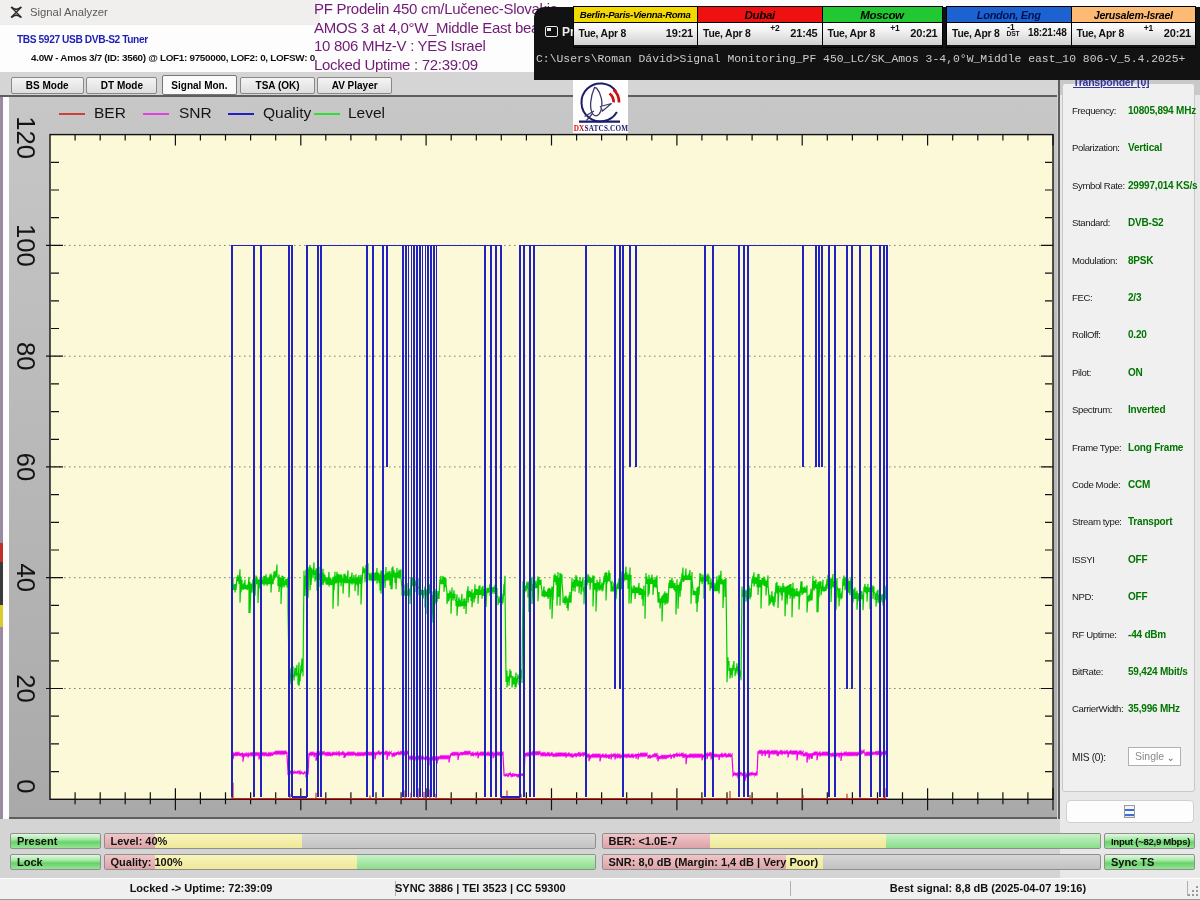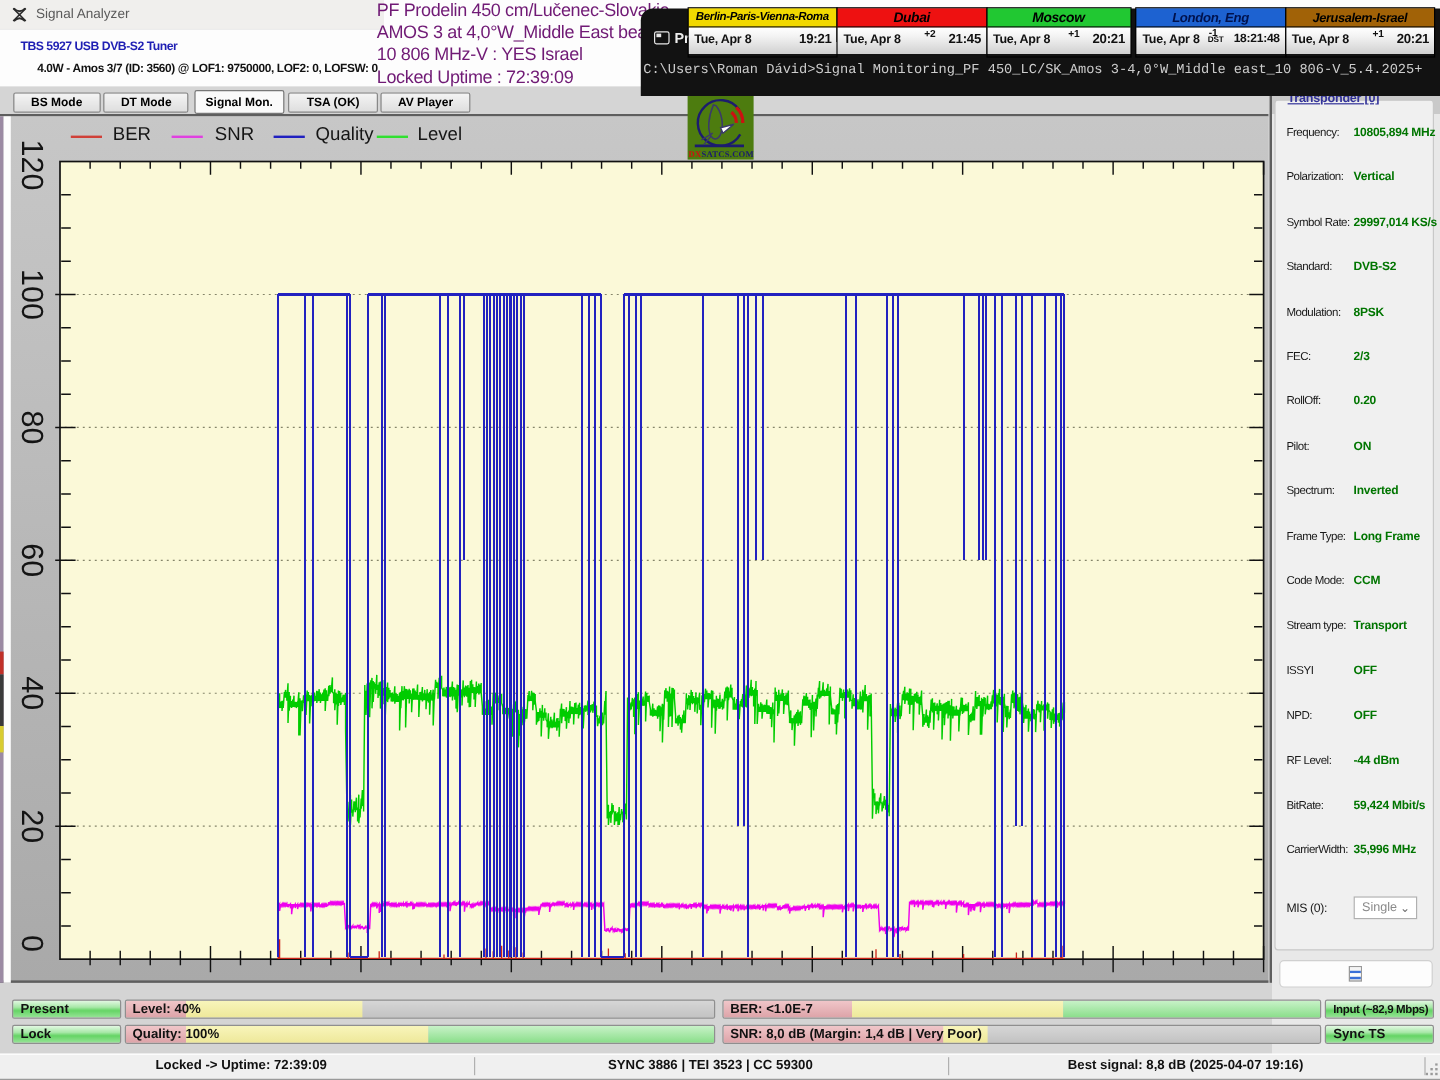--- a/index.html
+++ b/index.html
@@ -59,21 +59,21 @@
 <path d="M231,701.6L232,701.6L232,658.0L232,701.6L233,701.6L233,685.7L233,701.6L234,701.6L235,701.6L236,701.6L237,701.6L238,701.6L239,701.6L240,701.6L241,701.6L242,701.6L243,701.6L244,701.6L245,701.6L246,701.6L247,701.6L248,701.6L249,701.6L250,701.6L251,701.6L252,701.6L253,701.6L254,701.6L255,701.6L256,701.6L257,701.6L258,701.6L259,701.6L260,701.6L261,701.6L262,701.6L263,701.6L264,701.6L265,701.6L266,701.6L267,701.6L268,701.6L269,701.6L270,701.6L271,701.6L272,701.6L273,701.6L274,701.6L275,701.6L276,701.6L277,701.6L278,701.6L279,701.6L280,701.6L281,701.6L282,701.6L283,701.6L284,701.6L285,701.6L286,701.6L287,701.6L288,701.6L289,701.6L290,701.6L290,696.8L290,701.6L291,701.6L292,701.6L293,701.6L294,701.6L295,701.6L296,701.6L297,701.6L298,701.6L299,701.6L300,701.6L301,701.6L302,701.6L303,701.6L304,701.6L305,701.6L306,701.6L307,701.6L308,701.6L309,701.6L310,701.6L311,701.6L312,701.6L313,701.6L314,701.6L315,701.6L316,701.6L316,695.7L316,701.6L317,701.6L318,701.6L319,701.6L320,701.6L321,701.6L322,701.6L323,701.6L324,701.6L325,701.6L326,701.6L327,701.6L328,701.6L329,701.6L330,701.6L331,701.6L332,701.6L333,701.6L334,701.6L335,701.6L336,701.6L337,701.6L338,701.6L339,701.6L340,701.6L341,701.6L342,701.6L343,701.6L344,701.6L345,701.6L346,701.6L347,701.6L348,701.6L349,701.6L350,701.6L351,701.6L352,701.6L353,701.6L354,701.6L355,701.6L356,701.6L357,701.6L358,701.6L359,701.6L360,701.6L361,701.6L362,701.6L363,701.6L364,701.6L365,701.6L366,701.6L367,701.6L368,701.6L369,701.6L370,701.6L370,698.4L370,701.6L371,701.6L372,701.6L373,701.6L374,701.6L375,701.6L376,701.6L377,701.6L378,701.6L379,701.6L380,701.6L381,701.6L382,701.6L383,701.6L384,701.6L385,701.6L386,701.6L387,701.6L388,701.6L389,701.6L390,701.6L391,701.6L392,701.6L393,701.6L394,701.6L395,701.6L396,701.6L397,701.6L398,701.6L399,701.6L400,701.6L401,701.6L402,701.6L403,701.6L404,701.6L405,701.6L405,693.4L405,701.6L406,701.6L407,701.6L408,701.6L409,701.6L410,701.6L411,701.6L411,695.7L411,701.6L412,701.6L413,701.6L414,701.6L415,701.6L416,701.6L417,701.6L418,701.6L418,691.2L418,701.6L419,701.6L420,701.6L421,701.6L422,701.6L423,701.6L424,701.6L424,695.1L424,701.6L425,701.6L426,701.6L427,701.6L428,701.6L429,701.6L430,701.6L430,692.3L430,701.6L431,701.6L432,701.6L433,701.6L434,701.6L435,701.6L436,701.6L436,696.8L436,701.6L437,701.6L438,701.6L439,701.6L440,701.6L441,701.6L442,701.6L443,701.6L444,701.6L445,701.6L446,701.6L447,701.6L448,701.6L449,701.6L450,701.6L451,701.6L452,701.6L453,701.6L454,701.6L455,701.6L456,701.6L457,701.6L458,701.6L459,701.6L460,701.6L461,701.6L462,701.6L463,701.6L464,701.6L465,701.6L466,701.6L467,701.6L468,701.6L469,701.6L470,701.6L471,701.6L472,701.6L473,701.6L474,701.6L475,701.6L476,701.6L477,701.6L478,701.6L479,701.6L480,701.6L481,701.6L482,701.6L483,701.6L484,701.6L485,701.6L486,701.6L487,701.6L488,701.6L489,701.6L490,701.6L491,701.6L492,701.6L493,701.6L494,701.6L495,701.6L496,701.6L497,701.6L498,701.6L499,701.6L500,701.6L501,701.6L502,701.6L503,701.6L504,701.6L505,701.6L506,701.6L507,701.6L507,693.4L507,701.6L508,701.6L509,701.6L510,701.6L511,701.6L512,701.6L513,701.6L514,701.6L515,701.6L516,701.6L517,701.6L518,701.6L519,701.6L520,701.6L521,701.6L521,697.3L521,701.6L522,701.6L523,701.6L524,701.6L525,701.6L526,701.6L527,701.6L528,701.6L529,701.6L530,701.6L531,701.6L532,701.6L533,701.6L534,701.6L535,701.6L536,701.6L537,701.6L538,701.6L539,701.6L540,701.6L541,701.6L542,701.6L543,701.6L544,701.6L545,701.6L546,701.6L547,701.6L548,701.6L549,701.6L550,701.6L551,701.6L552,701.6L553,701.6L554,701.6L555,701.6L556,701.6L557,701.6L558,701.6L559,701.6L560,701.6L561,701.6L562,701.6L563,701.6L564,701.6L565,701.6L566,701.6L567,701.6L568,701.6L569,701.6L570,701.6L571,701.6L572,701.6L573,701.6L574,701.6L575,701.6L576,701.6L577,701.6L578,701.6L579,701.6L580,701.6L581,701.6L582,701.6L583,701.6L584,701.6L585,701.6L586,701.6L587,701.6L588,701.6L589,701.6L590,701.6L591,701.6L592,701.6L593,701.6L594,701.6L595,701.6L596,701.6L597,701.6L598,701.6L599,701.6L600,701.6L601,701.6L602,701.6L603,701.6L604,701.6L605,701.6L606,701.6L607,701.6L608,701.6L609,701.6L610,701.6L611,701.6L612,701.6L613,701.6L614,701.6L615,701.6L616,701.6L617,701.6L618,701.6L619,701.6L620,701.6L621,701.6L622,701.6L623,701.6L624,701.6L625,701.6L626,701.6L627,701.6L628,701.6L629,701.6L630,701.6L631,701.6L632,701.6L633,701.6L634,701.6L635,701.6L636,701.6L637,701.6L638,701.6L639,701.6L640,701.6L641,701.6L642,701.6L643,701.6L644,701.6L645,701.6L646,701.6L647,701.6L648,701.6L649,701.6L650,701.6L651,701.6L652,701.6L653,701.6L654,701.6L655,701.6L656,701.6L657,701.6L658,701.6L659,701.6L660,701.6L661,701.6L662,701.6L663,701.6L664,701.6L665,701.6L666,701.6L667,701.6L668,701.6L669,701.6L670,701.6L671,701.6L672,701.6L673,701.6L674,701.6L675,701.6L676,701.6L677,701.6L678,701.6L679,701.6L680,701.6L681,701.6L682,701.6L683,701.6L684,701.6L685,701.6L686,701.6L687,701.6L688,701.6L689,701.6L690,701.6L691,701.6L692,701.6L693,701.6L694,701.6L695,701.6L696,701.6L697,701.6L698,701.6L699,701.6L700,701.6L701,701.6L702,701.6L703,701.6L704,701.6L705,701.6L706,701.6L707,701.6L708,701.6L709,701.6L710,701.6L711,701.6L712,701.6L713,701.6L714,701.6L715,701.6L716,701.6L717,701.6L718,701.6L719,701.6L720,701.6L721,701.6L722,701.6L723,701.6L724,701.6L725,701.6L726,701.6L727,701.6L728,701.6L729,701.6L730,701.6L730,694.0L730,701.6L731,701.6L732,701.6L733,701.6L734,701.6L735,701.6L736,701.6L737,701.6L738,701.6L739,701.6L740,701.6L741,701.6L742,701.6L743,701.6L744,701.6L745,701.6L746,701.6L747,701.6L748,701.6L749,701.6L750,701.6L750,697.9L750,701.6L751,701.6L752,701.6L753,701.6L754,701.6L755,701.6L756,701.6L757,701.6L758,701.6L759,701.6L760,701.6L761,701.6L762,701.6L763,701.6L764,701.6L765,701.6L766,701.6L767,701.6L768,701.6L769,701.6L770,701.6L771,701.6L772,701.6L773,701.6L774,701.6L775,701.6L776,701.6L777,701.6L778,701.6L779,701.6L780,701.6L781,701.6L782,701.6L783,701.6L784,701.6L785,701.6L786,701.6L787,701.6L788,701.6L789,701.6L790,701.6L791,701.6L792,701.6L793,701.6L794,701.6L795,701.6L796,701.6L797,701.6L798,701.6L799,701.6L800,701.6L801,701.6L802,701.6L803,701.6L803,697.9L803,701.6L804,701.6L805,701.6L806,701.6L807,701.6L808,701.6L809,701.6L810,701.6L811,701.6L812,701.6L813,701.6L814,701.6L815,701.6L816,701.6L817,701.6L818,701.6L819,701.6L820,701.6L821,701.6L822,701.6L823,701.6L824,701.6L825,701.6L826,701.6L827,701.6L828,701.6L829,701.6L830,701.6L831,701.6L832,701.6L833,701.6L834,701.6L835,701.6L836,701.6L837,701.6L838,701.6L839,701.6L840,701.6L841,701.6L842,701.6L843,701.6L844,701.6L845,701.6L846,701.6L847,701.6L847,696.8L847,701.6L848,701.6L849,701.6L850,701.6L851,701.6L852,701.6L853,701.6L854,701.6L855,701.6L856,701.6L857,701.6L858,701.6L859,701.6L860,701.6L860,695.7L860,701.6L861,701.6L862,701.6L863,701.6L864,701.6L865,701.6L866,701.6L867,701.6L868,701.6L869,701.6L870,701.6L871,701.6L872,701.6L873,701.6L874,701.6L875,701.6L876,701.6L877,701.6L878,701.6L879,701.6L880,701.6L881,701.6L882,701.6L883,701.6L884,701.6L884,671.8L884,701.6L885,701.6L885,691.2L885,701.6L886,701.6L887,701.6" stroke="#cc2418" stroke-width="1.1" fill="none"></path>
 <path d="M232,656.3L232,657.8L233,656.3L233,662.1L234,656.3L234,657.8L235,656.3L235,657.8L236,656.3L236,657.8L237,656.3L237,657.8L238,656.3L238,657.8L239,656.3L239,658.6L240,656.3L240,659.1L241,656.3L241,657.5L242,656.3L242,659.9L243,656.3L243,664.8L244,656.3L244,660.0L245,656.4L245,657.9L246,656.4L246,659.7L247,656.4L247,657.9L248,656.4L248,660.6L249,656.4L249,657.9L250,656.4L250,657.7L251,656.4L251,657.9L252,656.4L252,657.9L253,656.4L253,657.9L254,656.4L254,657.9L255,656.4L255,657.9L256,656.4L256,657.9L257,656.4L257,657.6L258,656.4L258,657.9L259,656.4L259,662.5L260,656.4L260,657.9L261,656.4L261,657.9L262,656.4L262,657.9L263,656.4L263,657.6L264,656.4L264,657.9L265,656.4L265,657.9L266,656.4L266,658.8L267,656.6L267,658.1L268,656.6L268,658.1L269,656.6L269,658.1L270,656.6L270,658.1L271,656.6L271,658.1L272,656.6L272,658.7L273,656.6L273,658.1L274,654.9L274,656.4L275,654.9L275,656.2L276,654.9L276,656.4L277,654.9L277,656.4L278,654.9L278,656.4L279,654.9L279,656.2L280,654.9L280,656.4L281,654.9L281,656.4L282,654.9L282,656.4L283,654.9L283,656.4L284,654.9L284,656.4L285,654.9L285,656.4L286,654.9L286,656.4L287,656.0L287,657.5L288,674.6L288,676.3L289,674.7L289,677.8L290,673.9L290,675.4L291,674.1L291,677.4L292,675.4L292,676.8L293,674.6L293,676.1L294,674.5L294,676.0L295,675.4L295,676.6L296,674.3L296,675.8L297,675.2L297,676.7L298,673.7L298,674.9L299,674.3L299,675.8L300,674.4L300,677.4L301,675.0L301,676.5L302,674.6L302,676.1L303,676.2L303,677.6L304,675.4L304,676.9L305,674.2L305,675.7L306,676.3L306,680.4L307,673.8L307,675.0L308,675.9L308,677.4L309,656.1L309,657.6L310,656.1L310,657.5L311,656.1L311,657.6L312,656.1L312,657.6L313,656.1L313,657.3L314,656.1L314,660.0L315,656.1L315,657.6L316,656.1L316,663.8L317,656.1L317,662.9L318,655.4L318,656.7L319,655.4L319,658.3L320,655.4L320,656.9L321,655.4L321,656.6L322,655.4L322,656.9L323,655.4L323,656.9L324,655.4L324,656.9L325,656.2L325,657.4L326,656.2L326,657.7L327,656.2L327,657.7L328,656.2L328,657.7L329,656.2L329,657.7L330,656.2L330,659.1L331,656.2L331,657.7L332,656.2L332,657.7L333,656.2L333,657.7L334,656.2L334,657.7L335,655.5L335,657.0L336,655.5L336,658.3L337,655.5L337,657.0L338,655.5L338,657.0L339,655.5L339,659.3L340,655.5L340,657.6L341,655.5L341,657.0L342,655.5L342,657.0L343,655.5L343,657.0L344,656.0L344,660.9L345,656.0L345,660.3L346,656.0L346,657.5L347,656.0L347,657.5L348,656.0L348,657.5L349,656.0L349,657.5L350,656.0L350,657.5L351,656.0L351,657.5L352,656.0L352,657.5L353,656.0L353,657.5L354,656.0L354,657.5L355,656.4L355,658.3L356,656.4L356,657.8L357,656.4L357,657.8L358,656.4L358,657.8L359,656.4L359,657.8L360,656.4L360,657.8L361,656.4L361,657.8L362,656.4L362,657.6L363,656.4L363,657.8L364,656.4L364,657.8L365,656.0L365,657.4L366,656.0L366,657.4L367,656.0L367,657.4L368,656.0L368,657.4L369,656.0L369,657.4L370,656.0L370,657.4L371,656.0L371,657.4L372,656.0L372,659.1L373,656.0L373,657.4L374,656.0L374,657.4L375,656.0L375,662.3L376,656.0L376,657.4L377,654.9L377,656.4L378,654.9L378,656.4L379,654.9L379,657.6L380,654.9L380,658.0L381,654.9L381,656.4L382,654.9L382,656.1L383,655.2L383,657.3L384,655.2L384,656.7L385,655.2L385,656.7L386,655.2L386,656.7L387,655.2L387,662.8L388,655.2L388,656.7L389,655.2L389,659.1L390,655.2L390,656.7L391,655.2L391,656.6L392,656.8L392,658.3L393,656.8L393,658.6L394,656.8L394,658.3L395,656.8L395,658.3L396,656.8L396,658.3L397,655.2L397,656.7L398,655.2L398,657.4L399,655.2L399,656.7L400,655.2L400,656.7L401,655.2L401,656.7L402,655.2L402,656.4L403,655.2L403,656.7L404,655.2L404,657.6L405,655.2L405,659.1L406,655.2L406,656.9L407,655.2L407,656.7L408,655.2L408,656.4L409,659.9L409,661.1L410,659.9L410,661.4L411,659.9L411,661.4L412,659.9L412,661.7L413,659.9L413,661.4L414,659.9L414,663.0L415,659.9L415,661.4L416,659.9L416,661.7L417,659.9L417,661.4L418,659.9L418,661.4L419,659.9L419,661.4L420,659.9L420,661.4L421,659.9L421,661.4L422,660.3L422,661.8L423,660.3L423,662.2L424,660.3L424,662.3L425,660.3L425,661.6L426,660.3L426,661.8L427,660.3L427,661.8L428,660.3L428,666.5L429,660.7L429,662.2L430,660.7L430,668.2L431,660.7L431,662.2L432,660.7L432,662.2L433,660.7L433,662.2L434,660.7L434,662.1L435,660.7L435,662.2L436,660.7L436,662.2L437,660.7L437,666.7L438,659.5L438,663.4L439,659.5L439,661.0L440,659.5L440,661.0L441,659.5L441,661.0L442,659.5L442,661.0L443,659.5L443,661.0L444,659.5L444,661.0L445,659.5L445,661.0L446,659.5L446,661.0L447,659.5L447,661.0L448,659.5L448,661.0L449,659.5L449,665.5L450,659.5L450,661.0L451,656.2L451,657.4L452,656.2L452,657.6L453,656.2L453,657.6L454,656.2L454,657.6L455,656.2L455,657.6L456,656.2L456,657.4L457,656.2L457,657.6L458,656.2L458,662.9L459,656.2L459,657.6L460,656.2L460,657.6L461,656.2L461,657.6L462,655.2L462,658.2L463,655.2L463,656.7L464,655.2L464,656.7L465,655.2L465,656.7L466,655.2L466,656.7L467,655.2L467,656.7L468,655.2L468,656.7L469,655.2L469,656.7L470,655.2L470,656.7L471,656.3L471,657.8L472,656.3L472,657.8L473,656.3L473,659.0L474,656.3L474,657.8L475,656.3L475,657.8L476,655.9L476,657.7L477,655.9L477,657.4L478,655.9L478,661.3L479,655.9L479,657.4L480,655.9L480,657.4L481,655.9L481,657.4L482,655.9L482,657.4L483,655.9L483,657.4L484,655.9L484,657.4L485,656.0L485,660.3L486,656.0L486,657.5L487,656.0L487,657.5L488,656.0L488,657.5L489,656.0L489,659.0L490,656.0L490,657.5L491,656.0L491,657.5L492,656.1L492,657.6L493,656.1L493,661.3L494,656.1L494,657.6L495,656.1L495,660.2L496,656.1L496,657.6L497,656.1L497,657.6L498,656.1L498,657.3L499,656.1L499,657.6L500,656.1L500,657.6L501,656.1L501,657.6L502,656.1L502,657.6L503,656.1L503,657.6L504,676.6L504,678.1L505,678.0L505,679.5L506,676.6L506,678.1L507,677.2L507,678.6L508,678.5L508,680.0L509,676.2L509,677.7L510,676.1L510,677.6L511,677.3L511,678.8L512,677.5L512,679.0L513,677.4L513,678.9L514,678.1L514,679.6L515,676.4L515,677.8L516,677.7L516,679.2L517,677.3L517,678.8L518,677.9L518,679.4L519,677.8L519,679.3L520,678.3L520,679.8L521,676.2L521,677.7L522,677.4L522,678.9L523,676.5L523,678.0L524,677.3L524,679.1L525,656.0L525,657.5L526,656.6L526,658.1L527,656.6L527,658.1L528,656.6L528,658.1L529,656.6L529,658.1L530,656.6L530,658.1L531,655.4L531,656.9L532,655.4L532,656.9L533,655.4L533,657.2L534,655.4L534,656.7L535,655.4L535,656.7L536,655.4L536,656.9L537,655.4L537,656.9L538,655.4L538,656.9L539,655.4L539,656.9L540,655.4L540,656.9L541,656.4L541,657.9L542,656.4L542,657.9L543,656.4L543,657.9L544,656.4L544,657.9L545,656.4L545,659.3L546,656.4L546,657.9L547,656.4L547,657.9L548,656.4L548,657.9L549,656.4L549,659.3L550,656.4L550,657.9L551,656.4L551,657.9L552,656.4L552,657.9L553,657.0L553,659.7L554,657.0L554,658.5L555,657.0L555,658.5L556,657.0L556,658.5L557,657.0L557,658.5L558,656.8L558,658.3L559,656.8L559,658.3L560,656.8L560,658.3L561,656.8L561,658.3L562,656.8L562,658.0L563,656.8L563,658.3L564,656.8L564,658.3L565,656.8L565,658.3L566,656.8L566,660.7L567,656.8L567,658.3L568,656.8L568,658.3L569,656.8L569,658.3L570,657.4L570,658.6L571,657.4L571,658.9L572,657.4L572,660.6L573,657.4L573,658.9L574,657.4L574,658.9L575,657.4L575,658.9L576,656.4L576,660.3L577,656.4L577,657.9L578,656.4L578,657.9L579,656.4L579,657.9L580,656.4L580,659.9L581,656.4L581,657.9L582,656.4L582,657.6L583,656.4L583,657.9L584,656.4L584,658.2L585,656.4L585,657.6L586,657.9L586,659.4L587,657.9L587,659.4L588,657.9L588,659.4L589,657.9L589,664.2L590,657.9L590,662.1L591,657.9L591,659.4L592,657.9L592,659.4L593,657.9L593,659.4L594,657.9L594,659.4L595,657.9L595,659.4L596,657.9L596,659.4L597,657.9L597,659.4L598,657.9L598,659.4L599,657.9L599,659.4L600,657.9L600,664.3L601,657.9L601,659.4L602,657.9L602,659.4L603,657.9L603,660.3L604,657.9L604,659.4L605,657.9L605,659.4L606,657.9L606,661.3L607,657.9L607,660.1L608,657.6L608,661.1L609,657.6L609,661.9L610,657.6L610,659.1L611,657.6L611,662.5L612,657.6L612,658.8L613,657.6L613,658.8L614,657.6L614,659.1L615,657.6L615,662.4L616,657.6L616,659.1L617,657.6L617,659.9L618,658.2L618,659.9L619,658.2L619,659.6L620,658.2L620,661.5L621,658.2L621,659.6L622,658.2L622,659.6L623,658.2L623,659.6L624,658.2L624,659.6L625,658.2L625,659.4L626,658.2L626,659.6L627,658.2L627,659.6L628,657.9L628,659.4L629,657.9L629,660.5L630,657.9L630,659.4L631,657.9L631,659.4L632,657.9L632,659.4L633,657.9L633,661.2L634,657.9L634,659.4L635,657.9L635,659.4L636,657.1L636,661.7L637,657.1L637,658.6L638,657.1L638,662.4L639,657.1L639,658.6L640,657.1L640,658.6L641,657.1L641,658.6L642,657.1L642,658.6L643,657.1L643,658.6L644,657.1L644,658.6L645,657.1L645,658.6L646,657.1L646,658.6L647,657.1L647,658.6L648,658.8L648,660.2L649,658.8L649,660.2L650,658.8L650,661.4L651,658.8L651,660.2L652,658.8L652,660.2L653,657.4L653,658.9L654,657.4L654,658.9L655,657.4L655,658.9L656,657.4L656,658.9L657,657.4L657,660.9L658,659.2L658,664.3L659,659.2L659,661.9L660,659.2L660,660.7L661,659.2L661,660.7L662,659.2L662,660.7L663,659.2L663,660.9L664,659.2L664,660.7L665,659.2L665,660.7L666,659.2L666,660.7L667,659.2L667,660.7L668,659.2L668,660.5L669,657.9L669,659.4L670,657.9L670,660.1L671,657.9L671,662.0L672,657.9L672,659.4L673,657.9L673,659.4L674,657.0L674,661.4L675,657.0L675,658.4L676,657.0L676,658.5L677,657.0L677,659.8L678,657.0L678,658.5L679,657.0L679,659.2L680,657.0L680,658.5L681,657.0L681,658.2L682,657.0L682,658.5L683,657.0L683,659.6L684,658.0L684,659.5L685,658.0L685,659.5L686,658.0L686,667.3L687,658.0L687,660.8L688,658.0L688,659.5L689,658.0L689,659.5L690,658.0L690,659.5L691,658.0L691,659.5L692,658.0L692,659.5L693,658.0L693,659.5L694,658.0L694,659.7L695,658.0L695,659.5L696,658.0L696,659.5L697,658.0L697,659.5L698,658.0L698,659.5L699,658.0L699,659.5L700,658.0L700,659.5L701,658.0L701,659.5L702,658.0L702,663.3L703,658.0L703,659.5L704,658.0L704,659.5L705,658.0L705,662.3L706,656.6L706,658.1L707,656.6L707,662.2L708,656.6L708,658.1L709,656.6L709,658.1L710,656.6L710,658.1L711,656.6L711,662.5L712,656.6L712,658.1L713,657.9L713,659.1L714,657.9L714,659.1L715,657.9L715,659.1L716,657.9L716,659.1L717,657.9L717,660.2L718,657.9L718,659.4L719,657.3L719,662.9L720,657.3L720,658.8L721,657.3L721,658.8L722,657.3L722,660.7L723,657.3L723,658.8L724,657.3L724,658.8L725,657.3L725,658.5L726,657.5L726,660.6L727,657.5L727,659.0L728,657.5L728,659.0L729,657.5L729,659.0L730,657.5L730,660.1L731,657.5L731,659.0L732,657.5L732,659.0L733,676.7L733,678.2L734,676.4L734,677.8L735,676.6L735,678.1L736,676.1L736,677.6L737,676.5L737,678.0L738,676.4L738,681.4L739,677.3L739,682.3L740,676.8L740,678.3L741,674.8L741,676.3L742,676.7L742,678.2L743,677.0L743,678.5L744,675.9L744,677.4L745,675.0L745,683.9L746,677.4L746,678.9L747,676.3L747,680.8L748,676.7L748,679.0L749,677.6L749,679.1L750,675.5L750,677.0L751,676.2L751,677.7L752,676.1L752,677.6L753,676.8L753,678.3L754,675.8L754,677.3L755,676.6L755,678.1L756,676.3L756,677.8L757,677.1L757,678.6L758,654.3L758,655.8L759,654.3L759,655.6L760,654.3L760,655.8L761,654.3L761,655.8L762,654.3L762,658.9L763,654.3L763,655.8L764,654.3L764,655.8L765,654.3L765,659.1L766,654.3L766,655.8L767,654.3L767,655.8L768,654.3L768,655.8L769,654.3L769,661.1L770,654.3L770,655.8L771,654.5L771,656.0L772,654.5L772,656.0L773,654.5L773,656.0L774,654.5L774,656.2L775,654.5L775,656.0L776,654.5L776,656.0L777,654.5L777,658.7L778,654.5L778,659.2L779,654.4L779,656.0L780,654.4L780,655.9L781,654.4L781,655.9L782,654.4L782,658.0L783,654.4L783,655.9L784,654.4L784,656.8L785,654.4L785,655.9L786,654.4L786,655.9L787,654.4L787,656.8L788,654.4L788,660.5L789,654.4L789,655.9L790,654.4L790,655.9L791,654.4L791,655.9L792,654.8L792,656.3L793,654.8L793,656.4L794,654.8L794,656.3L795,654.8L795,656.3L796,654.8L796,656.3L797,654.8L797,663.5L798,654.8L798,656.3L799,654.8L799,656.3L800,654.8L800,656.3L801,654.8L801,658.5L802,654.8L802,656.3L803,654.8L803,659.0L804,656.4L804,657.9L805,656.4L805,657.9L806,656.4L806,657.9L807,656.4L807,665.6L808,656.4L808,659.2L809,656.4L809,662.6L810,656.4L810,659.8L811,656.4L811,661.5L812,656.4L812,661.9L813,655.8L813,657.3L814,655.8L814,657.3L815,655.8L815,657.3L816,655.8L816,657.1L817,655.8L817,663.2L818,655.8L818,657.3L819,655.8L819,657.3L820,655.9L820,659.6L821,655.9L821,657.4L822,655.9L822,657.4L823,655.9L823,657.4L824,655.9L824,657.4L825,655.9L825,657.4L826,655.9L826,657.4L827,655.9L827,657.4L828,655.9L828,657.6L829,655.9L829,659.3L830,655.9L830,657.4L831,657.1L831,658.6L832,657.1L832,658.6L833,657.1L833,658.3L834,657.1L834,658.6L835,657.1L835,658.6L836,657.1L836,658.4L837,657.1L837,658.6L838,657.1L838,658.6L839,656.0L839,660.5L840,656.0L840,657.5L841,656.0L841,663.9L842,656.0L842,658.2L843,656.0L843,657.5L844,656.0L844,657.5L845,656.0L845,657.7L846,656.0L846,657.5L847,656.3L847,657.8L848,656.3L848,657.9L849,656.3L849,657.8L850,656.3L850,657.8L851,656.3L851,657.8L852,656.3L852,657.8L853,656.3L853,657.8L854,656.3L854,657.8L855,656.3L855,657.6L856,656.3L856,657.8L857,656.3L857,657.8L858,656.3L858,657.8L859,656.3L859,657.8L860,654.1L860,655.6L861,654.1L861,657.6L862,654.1L862,655.6L863,654.1L863,655.6L864,654.1L864,655.6L865,656.1L865,657.6L866,656.1L866,657.6L867,656.1L867,657.6L868,656.1L868,657.6L869,656.1L869,657.6L870,656.1L870,657.6L871,656.1L871,657.6L872,656.1L872,657.6L873,656.1L873,657.6L874,655.3L874,656.5L875,655.3L875,656.6L876,655.3L876,656.8L877,655.3L877,656.8L878,655.3L878,656.8L879,655.1L879,656.6L880,655.1L880,656.4L881,655.1L881,659.4L882,655.1L882,656.3L883,655.1L883,656.6L884,655.1L884,656.6L885,655.1L885,656.6L886,655.1L886,656.6L887,655.1L887,656.6" stroke="#ee00ee" stroke-width="1.2" fill="none"></path>
 <path d="M232,487.1L232,493.0L233,480.7L233,493.0L234,487.5L234,493.0L235,487.1L235,495.5L236,486.9L236,493.0L237,479.8L237,484.3L238,477.9L238,484.3L239,479.7L239,487.0L240,472.4L240,505.5L241,479.6L241,495.3L242,482.7L242,492.2L243,487.2L243,492.9L244,485.9L244,492.2L245,482.7L245,492.2L246,487.8L246,492.2L247,488.0L247,493.1L248,487.4L248,492.2L249,479.9L249,516.0L250,484.9L250,516.0L251,486.8L251,492.2L252,486.6L252,495.7L253,482.4L253,488.7L254,482.5L254,487.2L255,481.8L255,498.8L256,478.4L256,487.2L257,479.7L257,487.2L258,482.2L258,505.9L259,482.8L259,487.4L260,481.9L260,491.6L261,481.1L261,489.2L262,480.1L262,487.2L263,483.0L263,487.1L264,478.7L264,488.8L265,479.1L265,487.4L266,477.3L266,487.1L267,480.0L267,488.8L268,481.5L268,487.1L269,480.2L269,487.1L270,477.6L270,487.1L271,476.5L271,495.5L272,478.2L272,487.1L273,481.7L273,487.1L274,474.5L274,483.2L275,473.8L275,480.8L276,475.4L276,479.8L277,467.5L277,479.7L278,481.0L278,489.0L279,477.4L279,494.9L280,480.3L280,490.0L281,481.3L281,507.0L282,478.4L282,491.3L283,478.9L283,488.8L284,480.3L284,490.5L285,484.2L285,488.1L286,481.9L286,488.1L287,482.0L287,490.5L288,480.4L288,511.9L289,569.8L289,590.4L290,577.5L290,587.5L291,571.2L291,576.8L292,565.5L292,590.4L293,569.3L293,580.0L294,577.7L294,583.5L295,570.7L295,578.1L296,571.0L296,579.8L297,567.7L297,578.0L298,576.0L298,587.6L299,565.2L299,589.0L300,577.1L300,584.3L301,568.4L301,577.0L302,561.4L302,573.2L303,574.9L303,579.2L304,473.8L304,483.2L305,478.7L305,498.9L306,472.6L306,480.6L307,469.4L307,476.8L308,471.8L308,500.7L309,469.9L309,476.8L310,467.9L310,493.3L311,470.4L311,488.0L312,471.6L312,476.8L313,472.9L313,481.2L314,465.4L314,477.9L315,473.6L315,484.6L316,471.5L316,482.8L317,471.0L317,493.5L318,473.6L318,477.9L319,469.7L319,482.8L320,476.3L320,489.9L321,476.4L321,501.5L322,475.5L322,487.2L323,471.8L323,488.1L324,476.2L324,485.6L325,478.0L325,484.1L326,480.5L326,487.5L327,480.0L327,487.8L328,481.2L328,487.5L329,474.9L329,489.4L330,480.8L330,487.9L331,481.3L331,487.9L332,483.0L332,487.9L333,480.1L333,511.7L334,479.4L334,493.2L335,474.8L335,486.5L336,478.8L336,486.6L337,474.8L337,485.7L338,477.0L338,509.2L339,477.2L339,485.4L340,478.3L340,485.4L341,477.0L341,489.3L342,478.2L342,485.4L343,480.9L343,496.6L344,476.8L344,486.3L345,476.7L345,486.1L346,478.4L346,486.1L347,479.6L347,486.1L348,473.4L348,486.1L349,481.9L349,500.5L350,479.7L350,486.1L351,479.5L351,486.5L352,475.6L352,487.6L353,480.7L353,486.5L354,477.9L354,486.5L355,481.2L355,494.1L356,477.3L356,487.0L357,480.7L357,488.5L358,479.6L358,498.6L359,478.1L359,485.9L360,481.5L360,486.9L361,477.7L361,507.6L362,480.6L362,485.9L363,469.4L363,476.2L364,471.1L364,476.2L365,471.9L365,485.2L366,467.8L366,476.2L367,469.5L367,476.2L368,466.2L368,476.2L369,477.8L369,483.3L370,475.9L370,483.3L371,477.6L371,483.3L372,475.4L372,484.3L373,477.3L373,483.3L374,475.7L374,483.3L375,475.8L375,483.9L376,475.3L376,483.3L377,471.0L377,486.8L378,475.4L378,483.3L379,476.1L379,486.1L380,477.7L380,493.5L381,473.5L381,496.6L382,473.8L382,482.8L383,474.4L383,495.4L384,477.5L384,484.2L385,477.5L385,490.9L386,470.0L386,482.8L387,476.0L387,484.0L388,474.3L388,482.8L389,474.8L389,483.6L390,473.9L390,488.6L391,476.2L391,492.3L392,470.6L392,492.1L393,469.4L393,480.4L394,473.2L394,480.4L395,475.6L395,485.9L396,475.7L396,492.2L397,471.0L397,481.3L398,474.7L398,480.4L399,472.6L399,481.8L400,473.6L400,480.4L401,472.2L401,480.4L402,491.8L402,498.7L403,493.4L403,498.7L404,487.4L404,498.7L405,493.5L405,498.7L406,494.4L406,498.7L407,486.1L407,498.7L408,493.4L408,498.7L409,491.6L409,498.7L410,491.9L410,506.9L411,480.3L411,489.6L412,480.5L412,488.8L413,480.2L413,489.2L414,482.7L414,488.8L415,482.5L415,488.8L416,484.2L416,494.9L417,484.8L417,488.8L418,481.1L418,488.8L419,492.1L419,498.2L420,486.4L420,498.2L421,492.7L421,498.2L422,492.8L422,498.2L423,493.3L423,501.8L424,493.1L424,498.2L425,489.6L425,510.6L426,492.1L426,498.2L427,493.6L427,517.0L428,489.8L428,497.6L429,487.0L429,496.9L430,487.7L430,496.2L431,490.9L431,500.9L432,494.4L432,525.8L433,497.9L433,516.1L434,494.0L434,502.0L435,494.1L435,507.4L436,492.1L436,505.1L437,497.0L437,505.0L438,493.9L438,502.0L439,494.2L439,502.0L440,482.1L440,487.2L441,478.9L441,487.2L442,483.2L442,487.2L443,478.7L443,487.2L444,480.0L444,494.8L445,480.5L445,490.3L446,481.3L446,487.2L447,495.6L447,507.0L448,496.3L448,504.8L449,496.3L449,503.8L450,493.3L450,501.0L451,495.2L451,516.7L452,490.4L452,501.1L453,496.8L453,503.6L454,493.3L454,501.0L455,496.8L455,502.7L456,504.3L456,509.1L457,497.4L457,518.7L458,504.1L458,510.1L459,500.3L459,509.1L460,502.5L460,509.8L461,504.0L461,509.1L462,496.9L462,509.1L463,504.5L463,509.1L464,501.6L464,511.9L465,501.4L465,509.1L466,503.9L466,517.0L467,493.7L467,500.1L468,489.3L468,505.7L469,493.6L469,500.1L470,493.9L470,500.1L471,495.1L471,503.9L472,492.3L472,510.2L473,496.2L473,501.5L474,495.2L474,505.6L475,487.2L475,501.6L476,491.8L476,498.0L477,492.0L477,498.0L478,492.4L478,506.7L479,488.9L479,498.0L480,488.4L480,498.0L481,493.1L481,498.0L482,490.2L482,501.7L483,488.7L483,498.9L484,492.1L484,498.4L485,491.0L485,498.0L486,493.2L486,510.0L487,490.9L487,495.0L488,490.8L488,496.2L489,491.1L489,495.2L490,486.8L490,498.9L491,490.7L491,496.3L492,490.5L492,496.7L493,490.1L493,495.0L494,489.8L494,497.0L495,487.7L495,495.0L496,489.2L496,509.9L497,490.9L497,500.0L498,499.7L498,508.2L499,501.5L499,505.8L500,499.5L500,505.8L501,494.1L501,505.8L502,496.8L502,507.3L503,500.2L503,505.8L504,487.1L504,498.5L505,478.8L505,492.3L506,579.9L506,585.0L507,573.6L507,590.4L508,579.4L508,584.4L509,578.9L509,588.7L510,572.3L510,581.6L511,573.9L511,577.9L512,580.7L512,590.4L513,579.1L513,587.6L514,580.7L514,587.2L515,579.8L515,590.4L516,575.6L516,590.4L517,581.3L517,586.5L518,577.2L518,581.3L519,579.2L519,588.3L520,573.4L520,590.4L521,572.6L521,580.8L522,580.7L522,586.0L523,484.2L523,502.3L524,489.1L524,502.0L525,489.2L525,494.7L526,488.3L526,494.1L527,484.6L527,491.7L528,485.7L528,500.4L529,484.3L529,514.9L530,485.2L530,491.1L531,481.4L531,493.9L532,479.8L532,507.1L533,486.8L533,493.6L534,485.6L534,497.3L535,485.3L535,491.1L536,483.5L536,491.1L537,486.7L537,491.1L538,479.2L538,504.3L539,480.6L539,487.1L540,482.9L540,487.9L541,482.6L541,487.6L542,494.0L542,499.3L543,494.5L543,499.3L544,489.4L544,500.3L545,493.2L545,499.6L546,494.4L546,499.3L547,494.9L547,499.8L548,491.7L548,502.0L549,490.7L549,500.2L550,491.2L550,512.4L551,492.4L551,499.3L552,489.5L552,521.8L553,490.0L553,502.8L554,478.2L554,485.0L555,476.5L555,485.0L556,478.6L556,487.7L557,479.2L557,508.8L558,475.0L558,500.2L559,481.0L559,499.8L560,476.1L560,508.8L561,476.4L561,485.0L562,477.6L562,485.0L563,499.2L563,505.7L564,501.5L564,505.9L565,499.4L565,507.7L566,498.7L566,505.7L567,500.5L567,511.0L568,501.7L568,513.6L569,498.6L569,505.7L570,495.0L570,505.7L571,499.3L571,505.7L572,480.7L572,489.7L573,484.9L573,494.3L574,482.2L574,490.6L575,483.1L575,494.7L576,477.9L576,488.8L577,479.6L577,489.8L578,482.9L578,488.8L579,484.6L579,496.2L580,480.0L580,489.9L581,484.0L581,497.6L582,484.4L582,488.8L583,480.2L583,494.5L584,490.3L584,507.3L585,482.5L585,495.8L586,488.1L586,494.5L587,481.4L587,488.2L588,476.9L588,485.7L589,478.4L589,485.7L590,480.4L590,492.6L591,480.5L591,485.7L592,481.2L592,485.7L593,478.3L593,509.5L594,478.7L594,491.9L595,486.0L595,493.2L596,486.2L596,514.4L597,482.8L597,495.2L598,485.1L598,492.0L599,485.6L599,493.7L600,481.8L600,493.5L601,487.8L601,492.0L602,485.3L602,494.3L603,486.6L603,493.4L604,479.3L604,487.4L605,475.9L605,484.9L606,475.1L606,503.4L607,475.9L607,486.4L608,479.3L608,484.1L609,473.4L609,484.1L610,476.1L610,484.1L611,486.7L611,494.4L612,483.8L612,494.4L613,489.3L613,494.4L614,485.6L614,494.4L615,488.1L615,496.3L616,489.8L616,502.3L617,487.2L617,491.1L618,485.6L618,492.0L619,481.3L619,492.5L620,483.5L620,491.1L621,482.1L621,491.9L622,474.2L622,492.5L623,473.4L623,489.9L624,477.3L624,484.5L625,476.1L625,482.6L626,469.5L626,483.2L627,475.5L627,482.6L628,478.1L628,491.7L629,476.8L629,506.4L630,470.5L630,482.6L631,478.1L631,506.4L632,489.4L632,496.2L633,492.0L633,496.2L634,488.3L634,496.2L635,489.4L635,502.0L636,490.8L636,496.2L637,490.2L637,496.2L638,490.6L638,496.2L639,485.9L639,497.8L640,490.8L640,498.0L641,491.0L641,498.0L642,492.1L642,502.2L643,492.3L643,509.1L644,488.5L644,498.0L645,494.1L645,521.8L646,475.9L646,487.0L647,479.4L647,487.0L648,482.1L648,499.7L649,477.8L649,497.5L650,481.8L650,487.0L651,481.1L651,487.0L652,477.5L652,487.0L653,480.6L653,498.0L654,483.1L654,490.2L655,481.7L655,490.1L656,480.3L656,490.7L657,478.5L657,487.0L658,501.5L658,505.6L659,495.0L659,505.7L660,501.3L660,511.4L661,501.6L661,505.6L662,499.2L662,524.5L663,497.8L663,506.3L664,496.3L664,505.6L665,494.4L665,508.0L666,496.5L666,505.6L667,495.7L667,507.0L668,499.4L668,505.6L669,485.8L669,491.1L670,482.7L670,491.1L671,483.2L671,491.1L672,480.5L672,491.1L673,483.6L673,491.1L674,486.1L674,493.0L675,485.9L675,494.5L676,488.6L676,517.4L677,482.2L677,493.8L678,487.7L678,511.7L679,487.8L679,495.5L680,485.1L680,500.0L681,481.8L681,493.8L682,476.2L682,483.5L683,470.5L683,485.2L684,478.6L684,484.2L685,478.5L685,482.9L686,471.6L686,482.9L687,477.7L687,483.2L688,479.0L688,482.9L689,476.7L689,482.9L690,472.9L690,482.9L691,478.8L691,506.7L692,475.0L692,482.9L693,492.4L693,498.2L694,493.2L694,498.2L695,494.1L695,498.2L696,494.3L696,506.4L697,490.8L697,515.1L698,489.7L698,505.1L699,489.0L699,498.2L700,476.1L700,484.5L701,476.9L701,484.5L702,480.2L702,487.0L703,477.6L703,484.5L704,479.7L704,501.8L705,478.8L705,485.0L706,477.5L706,484.3L707,479.3L707,484.3L708,476.6L708,487.8L709,478.2L709,486.4L710,486.8L710,493.6L711,481.6L711,491.5L712,484.7L712,491.5L713,487.1L713,492.6L714,488.6L714,494.1L715,485.7L715,494.1L716,487.5L716,494.1L717,479.3L717,494.3L718,483.3L718,494.3L719,477.8L719,496.8L720,479.3L720,487.3L721,473.8L721,487.3L722,481.4L722,487.3L723,483.2L723,511.1L724,482.5L724,487.3L725,482.1L725,500.0L726,481.0L726,487.3L727,566.0L727,585.2L728,560.3L728,568.0L729,564.0L729,574.0L730,570.9L730,581.4L731,570.8L731,577.8L732,571.2L732,580.8L733,567.6L733,574.2L734,564.0L734,571.5L735,572.6L735,579.2L736,570.7L736,576.4L737,566.3L737,574.2L738,569.4L738,577.7L739,565.7L739,574.6L740,574.4L740,580.1L741,572.9L741,583.2L742,489.6L742,495.6L743,494.2L743,499.9L744,490.1L744,506.9L745,494.1L745,499.9L746,492.7L746,504.7L747,493.8L747,499.9L748,489.1L748,513.7L749,488.6L749,499.9L750,491.0L750,502.2L751,495.0L751,499.9L752,481.5L752,486.4L753,478.8L753,486.4L754,475.3L754,489.6L755,481.1L755,486.4L756,479.9L756,486.9L757,480.6L757,490.3L758,476.8L758,497.9L759,477.0L759,490.4L760,482.8L760,490.3L761,482.9L761,511.6L762,481.1L762,487.7L763,480.8L763,487.7L764,479.5L764,489.0L765,481.8L765,489.3L766,483.8L766,498.5L767,483.2L767,490.4L768,478.4L768,487.7L769,500.4L769,508.7L770,497.9L770,507.1L771,500.8L771,505.3L772,494.2L772,505.3L773,499.0L773,508.3L774,500.2L774,509.6L775,495.1L775,505.3L776,486.0L776,495.4L777,484.9L777,496.7L778,488.7L778,511.1L779,488.5L779,495.4L780,491.2L780,495.4L781,489.1L781,498.3L782,491.1L782,503.4L783,486.1L783,495.4L784,488.8L784,495.4L785,490.2L785,519.2L786,489.4L786,501.3L787,489.1L787,507.4L788,488.5L788,498.4L789,488.1L789,497.5L790,487.1L790,501.7L791,487.0L791,499.1L792,490.7L792,520.2L793,485.4L793,499.3L794,491.5L794,501.7L795,491.7L795,499.3L796,494.4L796,499.3L797,491.1L797,499.3L798,494.3L798,499.3L799,494.5L799,512.6L800,492.7L800,499.3L801,484.3L801,495.6L802,484.4L802,498.0L803,490.3L803,496.8L804,490.5L804,495.7L805,489.5L805,495.6L806,491.2L806,495.6L807,488.3L807,515.4L808,498.9L808,503.4L809,497.9L809,504.8L810,496.8L810,503.5L811,491.6L811,503.4L812,493.8L812,503.4L813,478.8L813,492.5L814,483.8L814,493.8L815,483.7L815,491.5L816,482.2L816,491.5L817,487.2L817,515.3L818,484.5L818,515.3L819,485.4L819,500.1L820,483.9L820,491.5L821,484.5L821,498.3L822,489.6L822,494.3L823,482.7L823,494.1L824,489.5L824,494.7L825,489.8L825,494.0L826,487.4L826,494.0L827,482.4L827,491.9L828,477.9L828,489.1L829,480.5L829,489.1L830,481.1L830,491.6L831,482.1L831,505.0L832,480.6L832,489.1L833,477.1L833,490.2L834,483.9L834,490.7L835,482.4L835,489.1L836,483.6L836,512.9L837,481.1L837,489.1L838,493.3L838,500.7L839,491.2L839,509.2L840,491.3L840,500.7L841,496.6L841,502.4L842,494.3L842,501.2L843,481.6L843,488.4L844,478.5L844,488.9L845,480.4L845,493.3L846,479.9L846,491.8L847,483.0L847,488.4L848,481.5L848,495.5L849,484.1L849,496.1L850,483.7L850,498.3L851,480.7L851,488.4L852,478.3L852,488.4L853,494.4L853,505.4L854,492.4L854,501.9L855,490.4L855,501.9L856,495.5L856,501.9L857,493.5L857,512.8L858,496.0L858,501.9L859,497.8L859,504.1L860,497.0L860,501.9L861,493.9L861,501.9L862,494.2L862,502.5L863,497.7L863,513.1L864,489.8L864,494.9L865,486.9L865,494.9L866,489.5L866,496.6L867,490.0L867,504.8L868,487.1L868,494.9L869,491.0L869,494.9L870,489.9L870,512.0L871,490.5L871,494.9L872,490.3L872,494.9L873,488.4L873,502.0L874,489.5L874,494.9L875,496.1L875,502.9L876,496.5L876,509.6L877,494.0L877,503.2L878,492.5L878,506.2L879,497.5L879,504.4L880,497.4L880,505.4L881,498.4L881,502.9L882,497.3L882,505.2L883,497.0L883,508.5L884,496.0L884,507.2L885,498.3L885,503.2L886,488.5L886,501.8L887,487.8L887,496.9" stroke="#00cc00" stroke-width="1.2" fill="none"></path>
 <path d="M232,148.4H292 M307,148.4H501 M520,148.4H887 M232,148.4V700.1 M254,148.4V700.1 M261,148.4V700.1 M289,148.4V700.1 M292,148.4V700.1 M307,148.4V700.1 M318,148.4V700.1 M321,148.4V700.1 M367,148.4V700.1 M373,148.4V700.1 M383,148.4V700.1 M403,148.4V700.1 M405.8,148.4V700.1 M408.6,148.4V700.1 M411.4,148.4V700.1 M414.2,148.4V700.1 M417,148.4V700.1 M419.8,148.4V700.1 M422.6,148.4V700.1 M425.4,148.4V700.1 M428.2,148.4V700.1 M431,148.4V700.1 M433.8,148.4V700.1 M436.6,148.4V700.1 M485,148.4V700.1 M491,148.4V700.1 M496,148.4V700.1 M501,148.4V700.1 M520,148.4V700.1 M524,148.4V700.1 M530,148.4V700.1 M534,148.4V700.1 M586,148.4V700.1 M623,148.4V700.1 M705,148.4V700.1 M713,148.4V700.1 M739,148.4V700.1 M744,148.4V700.1 M748,148.4V700.1 M829,148.4V700.1 M835,148.4V700.1 M860,148.4V700.1 M871,148.4V700.1 M880,148.4V700.1 M884,148.4V700.1 M887,148.4V700.1 M387,148.4V369.9 M630,148.4V369.9 M636,148.4V369.9 M803,148.4V369.9 M816,148.4V369.9 M819,148.4V369.9 M822,148.4V369.9 M615,148.4V591.5 M620,148.4V591.5 M847,148.4V591.5 M852,148.4V591.5 M292,700.1H307 M501,700.1H520" stroke="#2222c0" stroke-width="1.7" fill="none" shape-rendering="crispEdges"></path>
 </svg>
 <div style="position:absolute;left:0;top:97px;width:2.5px;height:722px;background:#9b8aa3;z-index:5"></div>
 <div style="position:absolute;left:0;top:543px;width:2.5px;height:19px;background:#c03028;z-index:6"></div>
 <div style="position:absolute;left:0;top:562px;width:2.5px;height:43px;background:#3a3a3a;z-index:6"></div>
 <div style="position:absolute;left:0;top:605px;width:2.5px;height:22px;background:#d8cc30;z-index:6"></div>
 <div style="position:absolute;left:2.5px;top:97px;width:6px;height:722px;background:#fdfdfd;z-index:5"></div>
-<div style="position:absolute;left:573px;top:80px;width:55px;height:53px;background:#4d7c0f;z-index:4">
+<div style="position:absolute;left:573px;top:80px;width:55px;height:53px;background:#ffffff;z-index:4">
 <svg width="55" height="53" xmlns="http://www.w3.org/2000/svg">
 <path d="M 43.9 32 A 19 19 0 1 1 43.1 11.6" fill="none" stroke="#1c1c6e" stroke-width="2"></path>
 <path d="M 6 41.6 H 47" stroke="#1c1c6e" stroke-width="2.2" fill="none"></path>
 <path d="M 21.5 7.5 C 17 18 16.5 28 19.5 33.5 C 22 37.5 26 36 27.8 31 C 30.5 23 28 13 23.5 8 Z" fill="none" stroke="#3a3a6a" stroke-width="1.3"></path>
 <path d="M 19.5 33.5 L 13.5 40.5 M 21 31 L 11.5 36.5" stroke="#3a3a6a" stroke-width="1.2" fill="none"></path>
 <path d="M 27.5 26.5 L 38.5 23.5 L 29.5 31 Z" fill="#ffffff" stroke="#3a3a6a" stroke-width="1.2"></path>
 <path d="M 40.5 9.5 A 17 17 0 0 1 46 22.5" fill="none" stroke="#cc1111" stroke-width="2.7"></path>
 <path d="M 36.5 13.5 A 11 11 0 0 1 40.6 22.4" fill="none" stroke="#cc1111" stroke-width="2.7"></path>
 <text x="28" y="50.5" text-anchor="middle" font-size="7.2" font-weight="bold" font-family="Liberation Serif, serif" letter-spacing="0.2" fill="#cc1111">DX<tspan fill="#1c1c6e">SATCS.COM</tspan></text>
 </svg></div>
@@ -103,21 +103,21 @@
 <div style="position:absolute;left:1072px;top:441.6px;font-size:9.6px;letter-spacing:-0.4px;color:#1a1a1a;white-space:nowrap">Frame Type:</div>
 <div style="position:absolute;left:1128px;top:441.6px;font-size:10px;letter-spacing:-0.2px;font-weight:bold;color:#007500;white-space:nowrap">Long Frame</div>
 <div style="position:absolute;left:1072px;top:479.0px;font-size:9.6px;letter-spacing:-0.4px;color:#1a1a1a;white-space:nowrap">Code Mode:</div>
 <div style="position:absolute;left:1128px;top:479.0px;font-size:10px;letter-spacing:-0.2px;font-weight:bold;color:#007500;white-space:nowrap">CCM</div>
 <div style="position:absolute;left:1072px;top:516.4px;font-size:9.6px;letter-spacing:-0.4px;color:#1a1a1a;white-space:nowrap">Stream type:</div>
 <div style="position:absolute;left:1128px;top:516.4px;font-size:10px;letter-spacing:-0.2px;font-weight:bold;color:#007500;white-space:nowrap">Transport</div>
 <div style="position:absolute;left:1072px;top:553.8px;font-size:9.6px;letter-spacing:-0.4px;color:#1a1a1a;white-space:nowrap">ISSYI</div>
 <div style="position:absolute;left:1128px;top:553.8px;font-size:10px;letter-spacing:-0.2px;font-weight:bold;color:#007500;white-space:nowrap">OFF</div>
 <div style="position:absolute;left:1072px;top:591.2px;font-size:9.6px;letter-spacing:-0.4px;color:#1a1a1a;white-space:nowrap">NPD:</div>
 <div style="position:absolute;left:1128px;top:591.2px;font-size:10px;letter-spacing:-0.2px;font-weight:bold;color:#007500;white-space:nowrap">OFF</div>
-<div style="position:absolute;left:1072px;top:628.6px;font-size:9.6px;letter-spacing:-0.4px;color:#1a1a1a;white-space:nowrap">RF Level:</div>
+<div style="position:absolute;left:1072px;top:628.6px;font-size:9.6px;letter-spacing:-0.4px;color:#1a1a1a;white-space:nowrap">RF Uptime:</div>
 <div style="position:absolute;left:1128px;top:628.6px;font-size:10px;letter-spacing:-0.2px;font-weight:bold;color:#007500;white-space:nowrap">-44 dBm</div>
 <div style="position:absolute;left:1072px;top:666.0px;font-size:9.6px;letter-spacing:-0.4px;color:#1a1a1a;white-space:nowrap">BitRate:</div>
 <div style="position:absolute;left:1128px;top:666.0px;font-size:10px;letter-spacing:-0.2px;font-weight:bold;color:#007500;white-space:nowrap">59,424 Mbit/s</div>
 <div style="position:absolute;left:1072px;top:703.4px;font-size:9.6px;letter-spacing:-0.4px;color:#1a1a1a;white-space:nowrap">CarrierWidth:</div>
 <div style="position:absolute;left:1128px;top:703.4px;font-size:10px;letter-spacing:-0.2px;font-weight:bold;color:#007500;white-space:nowrap">35,996 MHz</div>
 <div style="position:absolute;left:1072px;top:752px;font-size:10.2px;letter-spacing:-0.3px;color:#1a1a1a">MIS (0):</div>
 <div style="position:absolute;left:1128px;top:747px;width:53px;height:19px;background:#fff;border:1px solid #b0b0b0;font-size:10.5px;color:#8a8a8a;line-height:17px;padding-left:6px">Single<span style="position:absolute;right:5px;top:1px;color:#707070;font-size:10px">⌄</span></div>
 
 <div style="position:absolute;left:1066px;top:800px;width:128px;height:22.5px;background:#fdfdfd;border:1px solid #d0d0d0;border-radius:4px"></div>
 <div style="position:absolute;left:1124px;top:805px;width:11px;height:13px;border:1px solid #999;background:#e8e8e8">
@@ -161,21 +161,21 @@
 <div style="position:absolute;left:946.0px;top:6px;width:125.5px;height:41.5px;border:1.2px solid #000;box-sizing:border-box">
 <div style="height:16.3px;background:#1d62d1;border-bottom:1px solid #000;color:#00124d;font-weight:bold;font-style:italic;font-size:11px;text-align:center;line-height:16px;letter-spacing:-0.3px;white-space:nowrap;overflow:hidden">London, Eng</div>
 <div style="position:relative;height:22px;background:linear-gradient(#ffffff,#f2f2f2 35%,#d0d0d0);font-weight:bold;font-size:10.4px;letter-spacing:-0.2px;color:#111">
 <span style="position:absolute;left:5px;top:5px">Tue, Apr 8</span>
         <span style="position:absolute;right:56px;top:-1px;font-size:8.5px;font-weight:bold">-1</span>
         <span style="position:absolute;right:51px;top:7px;font-size:6.8px;font-weight:bold">DST</span>
 <span style="position:absolute;right:4px;top:4px;font-size:10px">18:21:48</span>
 </div>
     </div>
 <div style="position:absolute;left:1070.5px;top:6px;width:125.5px;height:41.5px;border:1.2px solid #000;box-sizing:border-box">
-<div style="height:16.3px;background:#a16207;border-bottom:1px solid #000;color:#000;font-weight:bold;font-style:italic;font-size:10.6px;text-align:center;line-height:16px;letter-spacing:-0.3px;white-space:nowrap;overflow:hidden">Jerusalem-Israel</div>
+<div style="height:16.3px;background:#fdba74;border-bottom:1px solid #000;color:#000;font-weight:bold;font-style:italic;font-size:10.6px;text-align:center;line-height:16px;letter-spacing:-0.3px;white-space:nowrap;overflow:hidden">Jerusalem-Israel</div>
 <div style="position:relative;height:22px;background:linear-gradient(#ffffff,#f2f2f2 35%,#d0d0d0);font-weight:bold;font-size:10.4px;letter-spacing:-0.2px;color:#111">
 <span style="position:absolute;left:5px;top:5px">Tue, Apr 8</span>
         <span style="position:absolute;right:42px;top:0px;font-size:8.5px;font-weight:bold">+1</span>
 <span style="position:absolute;right:4px;top:4px;font-size:11px">20:21</span>
 </div>
     </div>
   </div>
 
 <div style="position:absolute;left:10.0px;top:832.5px;width:90.5px;height:16.5px;background:linear-gradient(#e2f8e2,#a8e8a8 38%,#64d464 58%,#98e498);border:1px solid #8f8f8f;border-radius:2px;box-sizing:border-box;overflow:hidden">
 <span style="position:absolute;left:6px;top:1.5px;font-size:11px;font-weight:bold;color:#111;white-space:nowrap">Present</span>
@@ -211,21 +211,21 @@
 <div style="position:absolute;left:1104.0px;top:853.5px;width:90.5px;height:16.5px;background:linear-gradient(#e2f8e2,#a8e8a8 38%,#64d464 58%,#98e498);border:1px solid #8f8f8f;border-radius:2px;box-sizing:border-box;overflow:hidden">
 <span style="position:absolute;left:6px;top:1.5px;font-size:11px;font-weight:bold;color:#111;white-space:nowrap">Sync TS</span>
   </div>
 
 <div style="position:absolute;left:0;top:877.5px;width:1200px;height:21.5px;background:#f0f0f0;border-top:1px solid #fff"></div>
 <div style="position:absolute;left:0;top:899px;width:1200px;height:1px;background:#9a9a9a"></div>
 <div style="position:absolute;left:394.5px;top:881px;width:1px;height:15px;background:#b0b0b0"></div>
 <div style="position:absolute;left:789.5px;top:881px;width:1px;height:15px;background:#b0b0b0"></div>
 <div style="position:absolute;left:1186.5px;top:881px;width:1px;height:15px;background:#b0b0b0"></div>
 <div style="position:absolute;left:8px;top:882px;width:386px;text-align:center;font-size:11px;font-weight:bold;color:#111">Locked -&gt; Uptime: 72:39:09</div>
-<div style="position:absolute;left:395px;top:882px;width:394px;text-align:center;font-size:11px;font-weight:bold;color:#111">SYNC 3886 | TEI 3523 | CC 59300</div>
+<div style="position:absolute;left:395px;top:882px;width:394px;font-size:11px;font-weight:bold;color:#111">SYNC 3886 | TEI 3523 | CC 59300</div>
 <div style="position:absolute;left:790px;top:882px;width:396px;text-align:center;font-size:11px;font-weight:bold;color:#111">Best signal: 8,8 dB (2025-04-07 19:16)</div>
 <svg style="position:absolute;left:1188px;top:886px" width="11" height="11" xmlns="http://www.w3.org/2000/svg">
 <g fill="#9a9a9a">
       <rect x="8" y="0" width="2" height="2"></rect>
       <rect x="8" y="4" width="2" height="2"></rect>
       <rect x="8" y="8" width="2" height="2"></rect>
       <rect x="4" y="4" width="2" height="2"></rect>
       <rect x="4" y="8" width="2" height="2"></rect>
       <rect x="0" y="8" width="2" height="2"></rect>
     </g>

